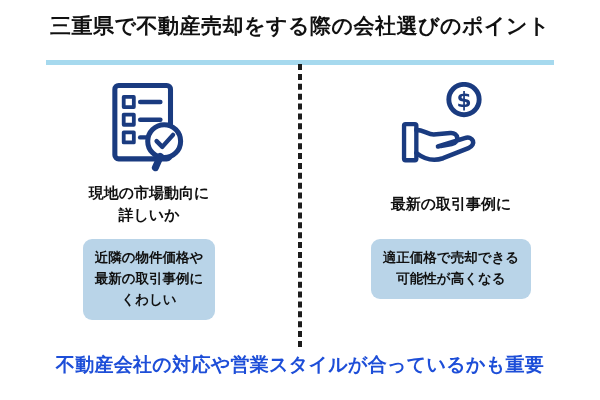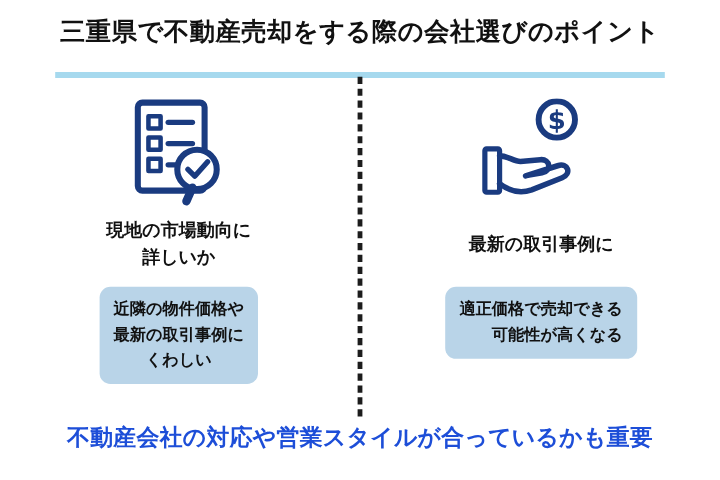--- a/index.html
+++ b/index.html
@@ -46,21 +46,21 @@
   }
   .note-box{
     margin-top:3px;
     background:#b9d4e8;
     border-radius:9px;
     padding:9px 12px;
     font-size:13.5px;font-weight:bold;text-align:center;
     line-height:1.55;white-space:pre-line;color:#111111;
     max-width:176px;
   }
-  .col-3 .note-box{text-align:right;}
+  .col-3 .note-box{}
 
   .footer{
     position:absolute;top:352px;left:0;width:600px;
     text-align:center;font-size:19px;font-weight:bold;color:#1d4ed8;
     letter-spacing:0.3px;
   }
 
   .ic{stroke:#1a3b80;fill:none;stroke-linecap:round;stroke-linejoin:round;}
 </style>
 </head>

